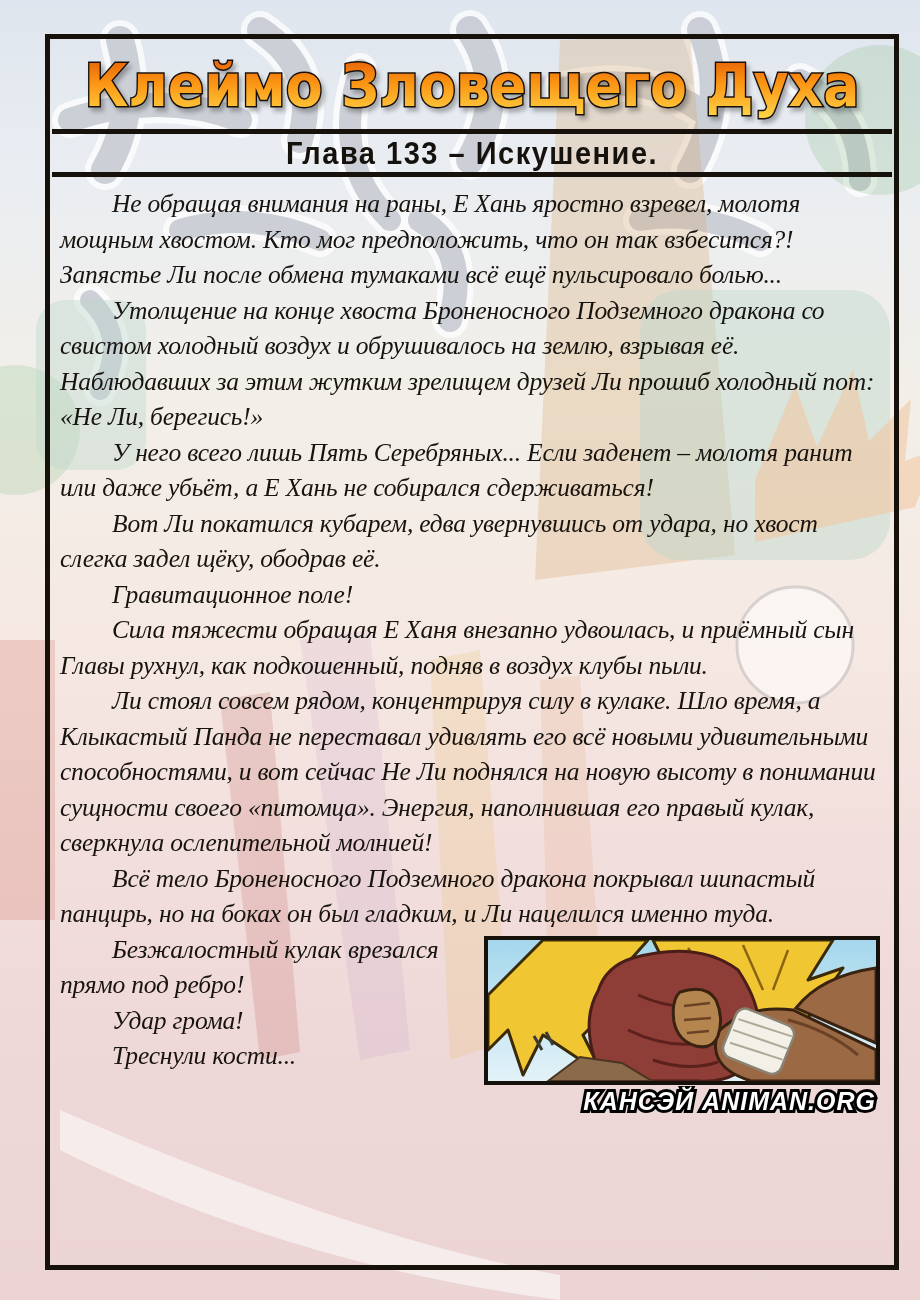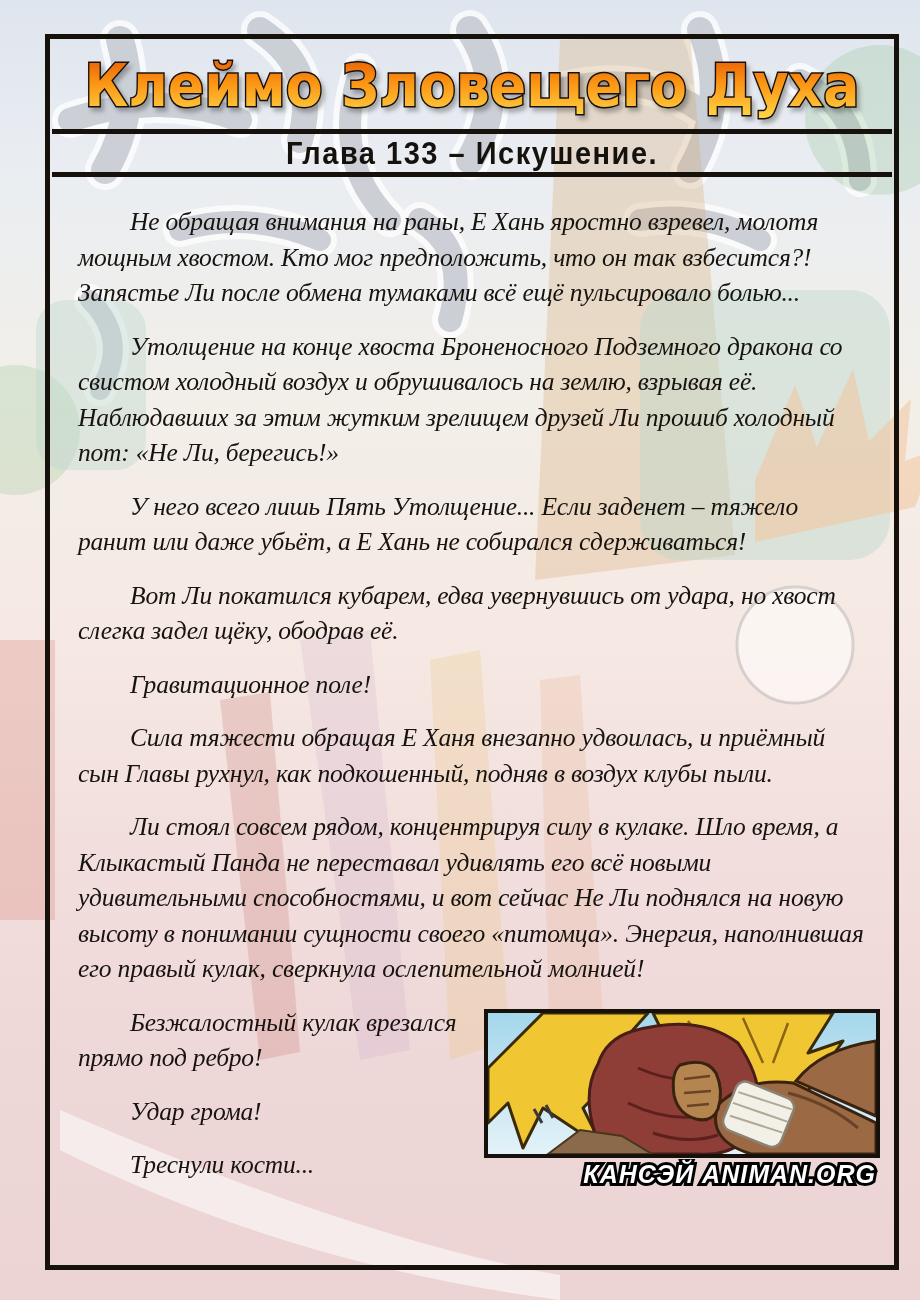--- a/index.html
+++ b/index.html
@@ -28,21 +28,21 @@
     font-family:"Liberation Sans", sans-serif;font-weight:bold;
     font-size:29px;line-height:36px;height:36px;letter-spacing:1.5px;
     transform:scaleY(1.1);margin:1px 0;
   }
   .body-text{
     padding:9px 12px 0 10px;
     font-family:"Liberation Serif", serif;font-style:italic;
     font-size:25.5px;line-height:35.5px;letter-spacing:-0.2px;
     color:var(--body-text,#17130f);
   }
-  .body-text p{margin:18px;text-indent:52px;}
+  .body-text p{margin:0;text-indent:52px;}
   .panel-fig{
     float:right;width:398px;margin:4px 0 0 12px;
   }
   .panel-border{
     border:4px solid #17110b;width:388px;height:141px;background:#a5d7ec;
   }
   .panel-border svg{display:block;width:388px;height:141px;}
   .p-sky1{stop-color:var(--panel-sky,#a5d7ec);}
   .p-sky2{stop-color:#e3f2f8;}
   .p-yellow{fill:var(--panel-yellow,#f0c733);}
@@ -130,25 +130,26 @@
 
     <div class="divider"></div>
 
     <div class="chapter">Глава 133 – Искушение.</div>
 
     <div class="divider"></div>
 
     <div class="body-text">
       <p>Не обращая внимания на раны, Е Хань яростно взревел, молотя мощным хвостом. Кто мог предположить, что он так взбесится?! Запястье Ли после обмена тумаками всё ещё пульсировало болью...</p>
       <p>Утолщение на конце хвоста Броненосного Подземного дракона со свистом холодный воздух и обрушивалось на землю, взрывая её. Наблюдавших за этим жутким зрелищем друзей Ли прошиб холодный пот: «Не Ли, берегись!»</p>
-      <p>У него всего лишь Пять Утолщение... Если заденет – тяжело ранит или даже убьёт, а Е Хань не собирался сдерживаться!</p>
+      <p>У него всего лишь Пять Серебряных... Если заденет – молотя ранит или даже убьёт, а Е Хань не собирался сдерживаться!</p>
       <p>Вот Ли покатился кубарем, едва увернувшись от удара, но хвост слегка задел щёку, ободрав её.</p>
       <p>Гравитационное поле!</p>
       <p>Сила тяжести обращая Е Ханя внезапно удвоилась, и приёмный сын Главы рухнул, как подкошенный, подняв в воздух клубы пыли.</p>
       <p>Ли стоял совсем рядом, концентрируя силу в кулаке. Шло время, а Клыкастый Панда не переставал удивлять его всё новыми удивительными способностями, и вот сейчас Не Ли поднялся на новую высоту в понимании сущности своего «питомца». Энергия, наполнившая его правый кулак, сверкнула ослепительной молнией!</p>
+      <p>Всё тело Броненосного Подземного дракона покрывал шипастый панцирь, но на боках он был гладким, и Ли нацелился именно туда.</p>
 
       <figure class="panel-fig" style="margin-right:0;">
         <div class="panel-border">
           <svg viewBox="0 0 388 141">
             <defs>
               <linearGradient id="skyGrad" x1="0" y1="0" x2="0" y2="1">
                 <stop class="p-sky1" offset="0" stop-color="#a5d7ec"></stop>
                 <stop class="p-sky2" offset="1" stop-color="#e3f2f8"></stop>
               </linearGradient>
             </defs>

